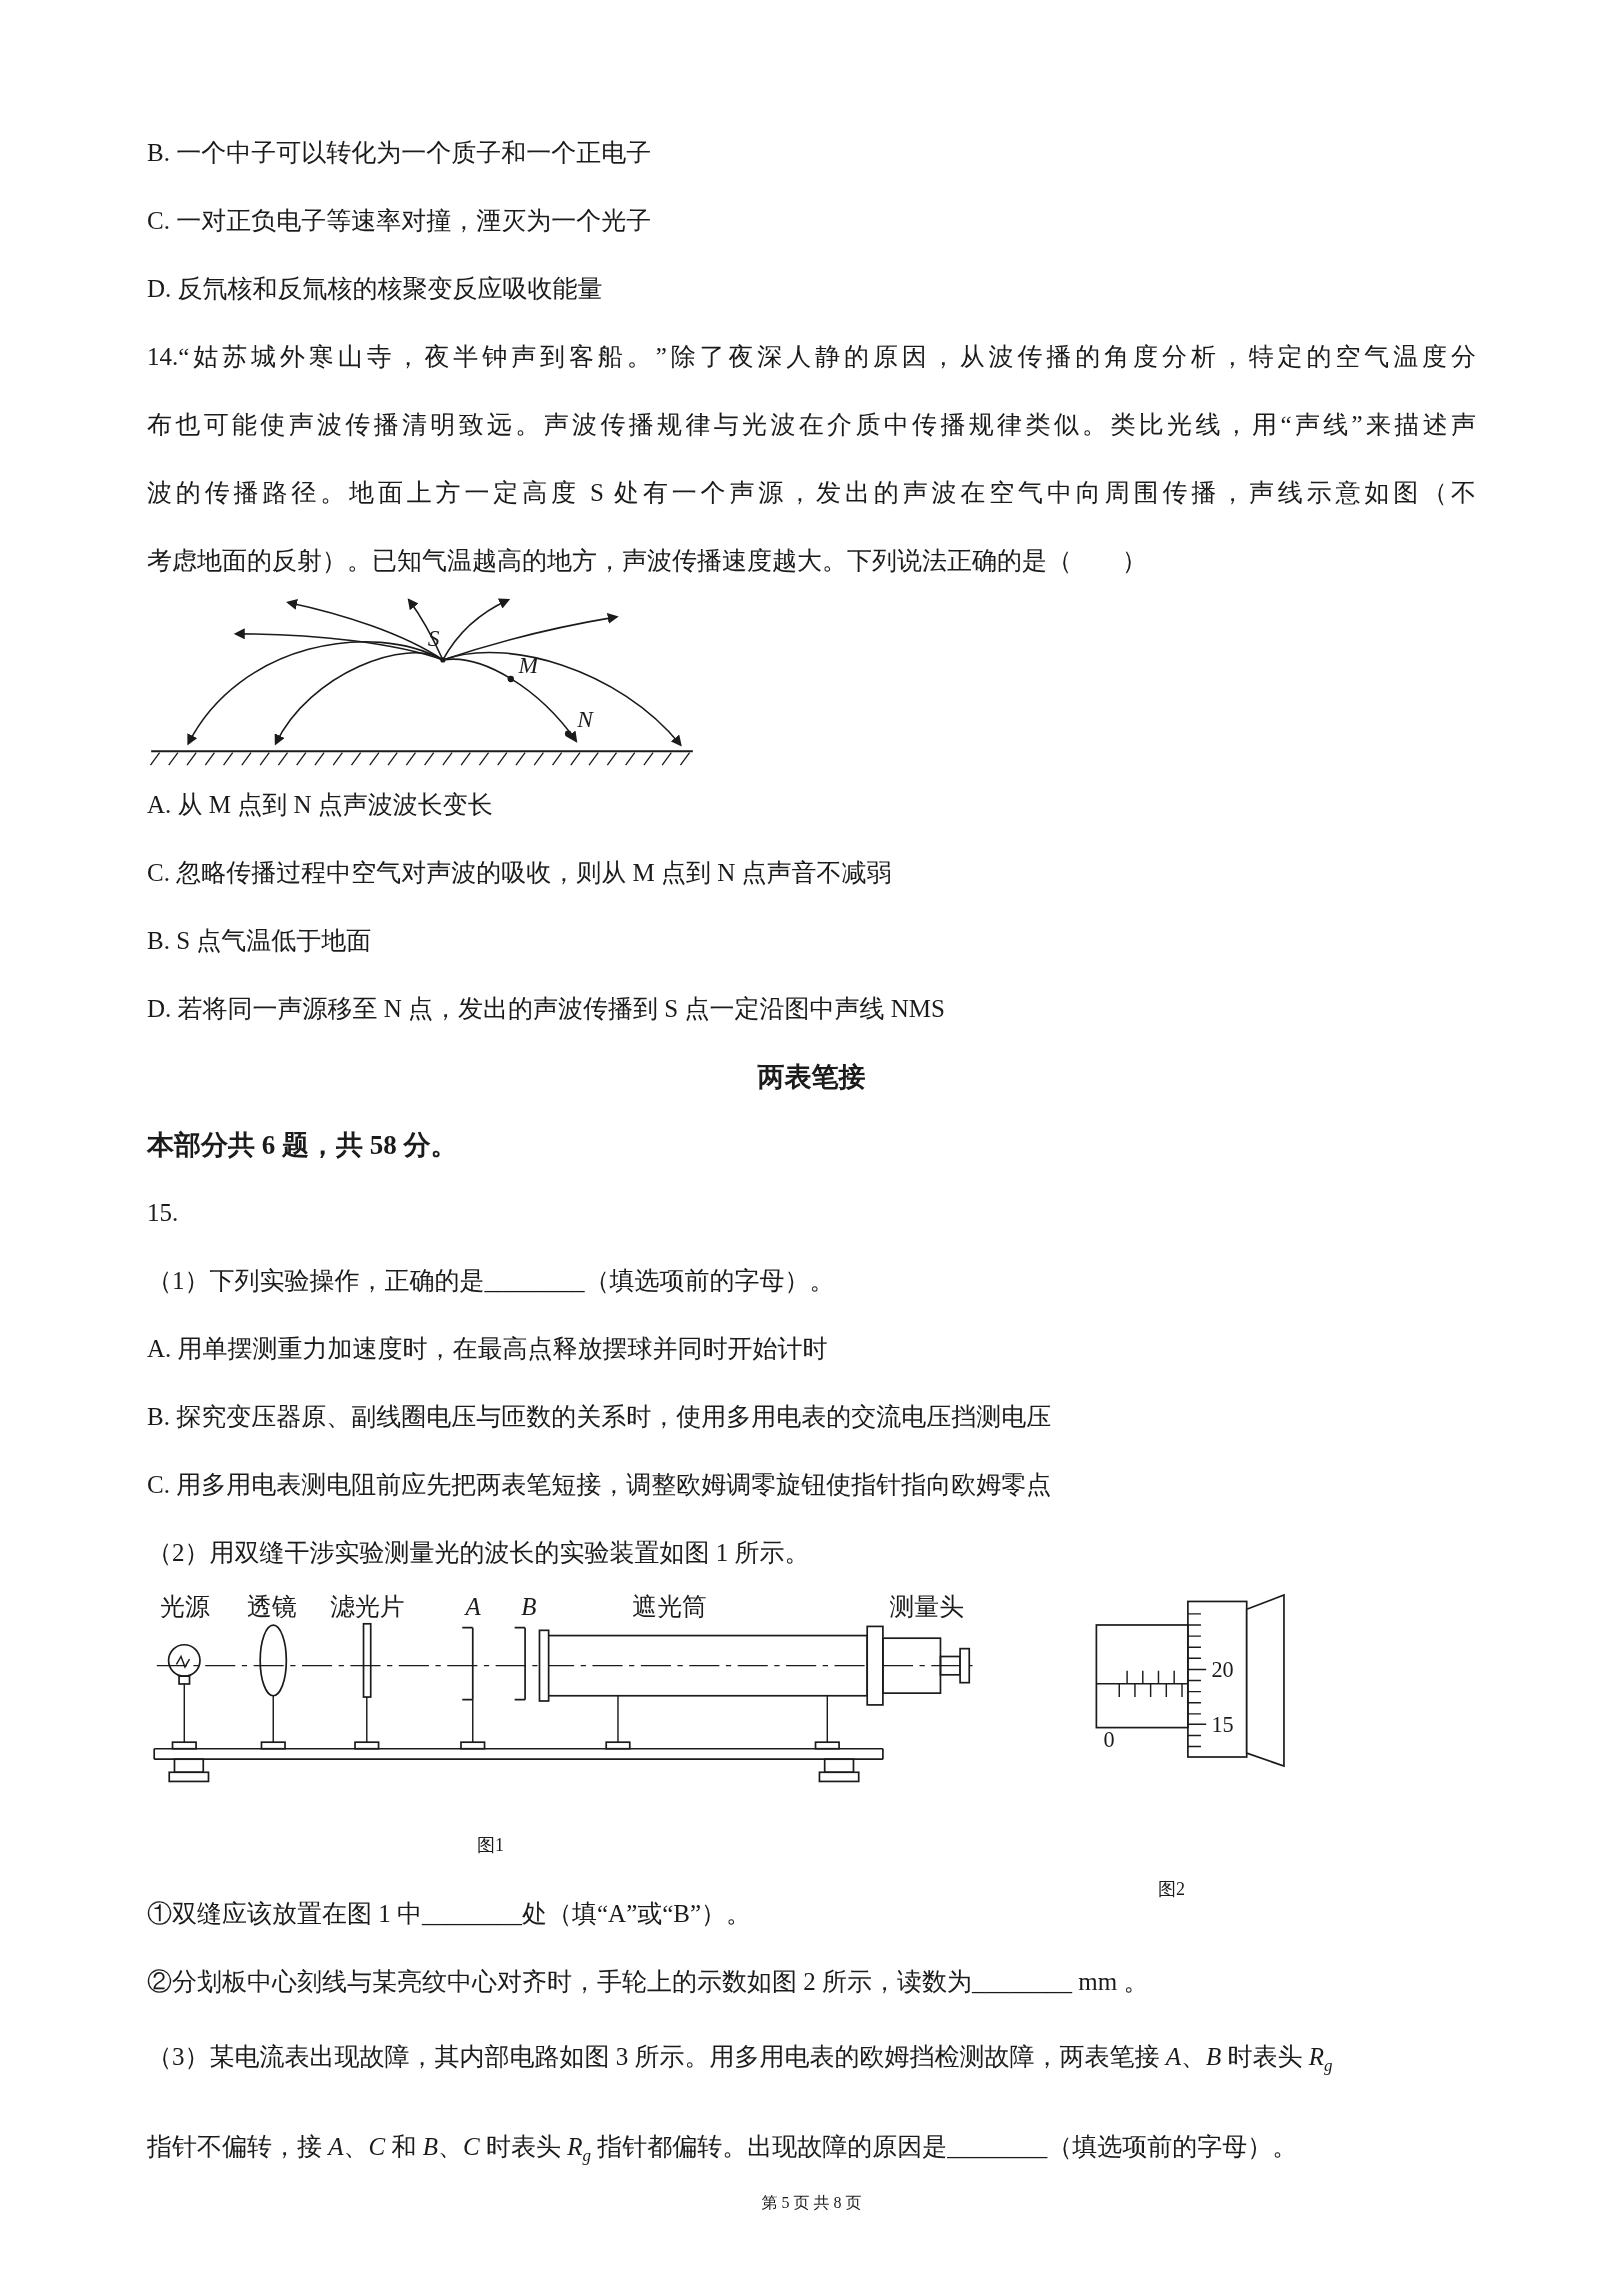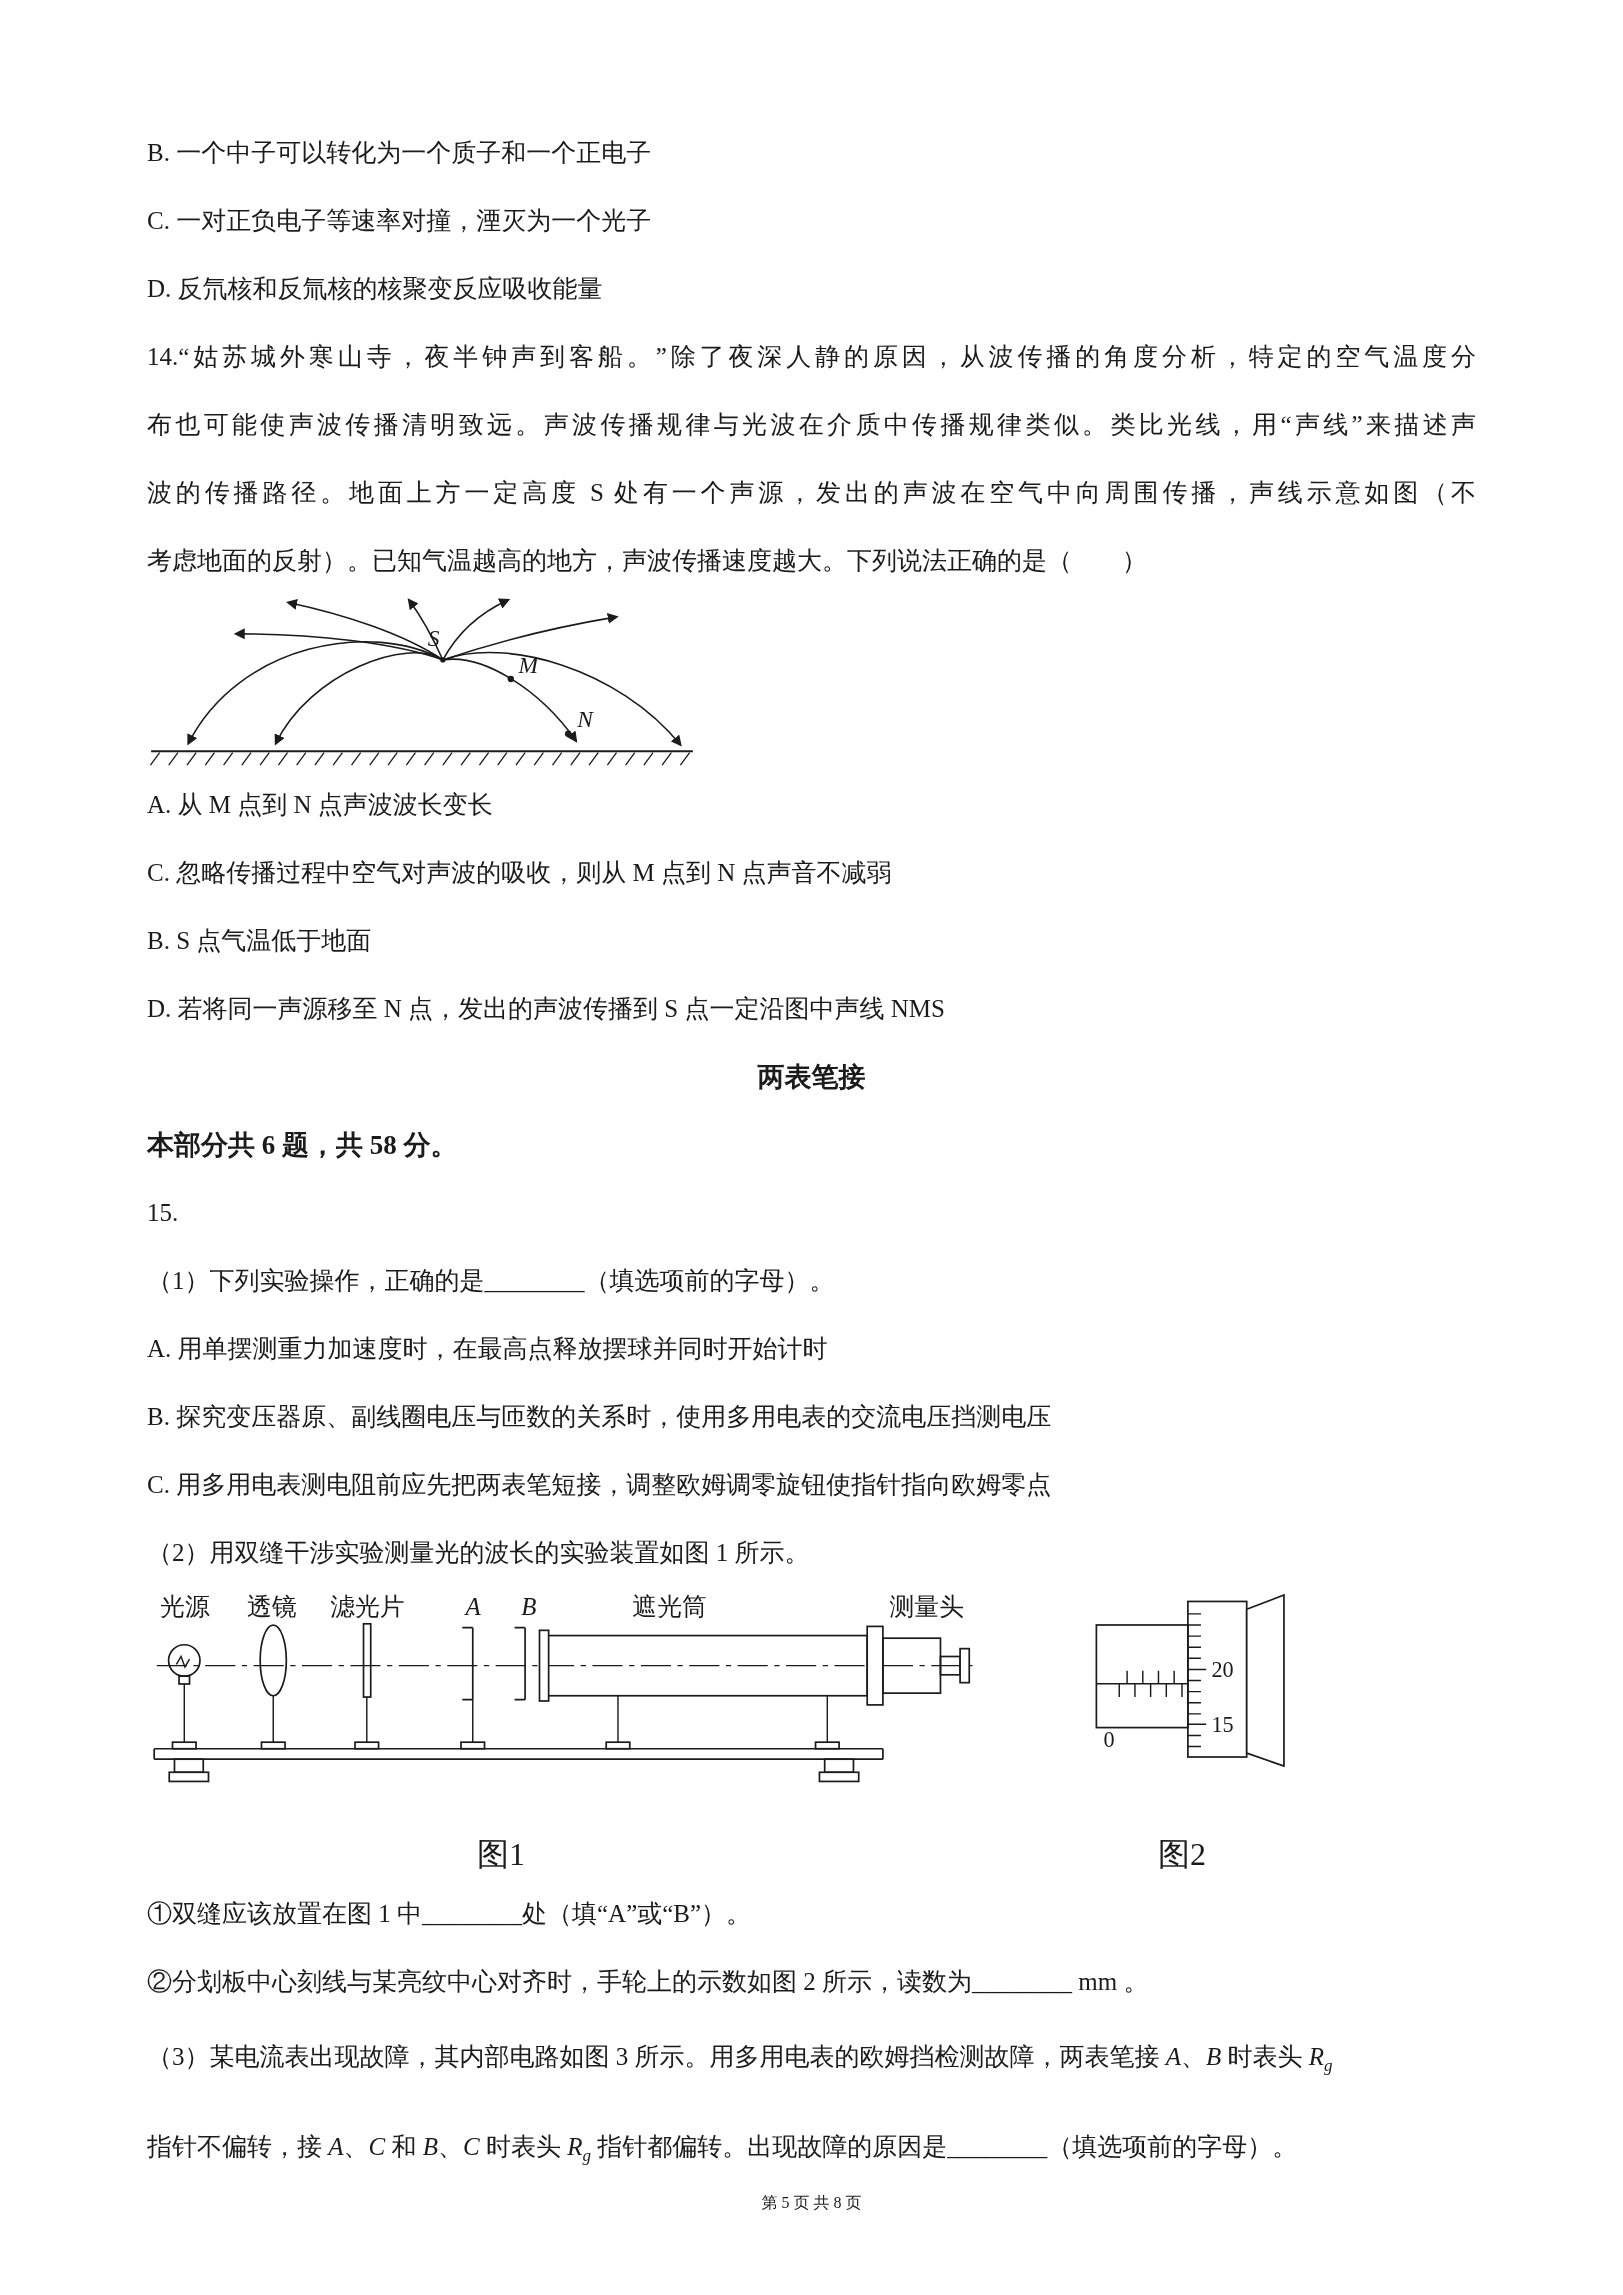--- a/index.html
+++ b/index.html
@@ -28,24 +28,24 @@
   .center { text-align: center; }
   .bold { font-weight: 700; }
   .big { font-size: 27px; }
   .it { font-style: italic; }
   sub { font-size: 17px; }
 
   .fig-sound { height: 175px; margin: 1.3px 0 0 0; }
   .fig-row { position: relative; height: 230px; }
   .fig1 { position: absolute; left: 0; top: 0; }
   .fig2 { position: absolute; left: 942px; top: 3.9px; }
-  .caption-row { position: relative; height: 63px; font-size: 32px; }
+  .caption-row { position: relative; height: 63px; font-size: 18px; }
   .cap { position: absolute; top: 15.7px; }
   .cap1 { left: 330px; }
-  .cap2 { left: 1011px; }
+  .cap2 { left: 1011px; margin-top: 44px; }
 
   svg text {
     font-family: "Liberation Serif", "DejaVu Serif", serif;
     fill: #1b1b1b;
   }
   .svgcjk { font-size: 38px; }
   .svgvar { font-size: 38px; font-style: italic; }
   .svglabel { font-size: 36px; font-style: italic; }
   .svgnum { font-size: 34px; }
   .ray { fill: none; stroke: #1b1b1b; stroke-width: 2.4; }

